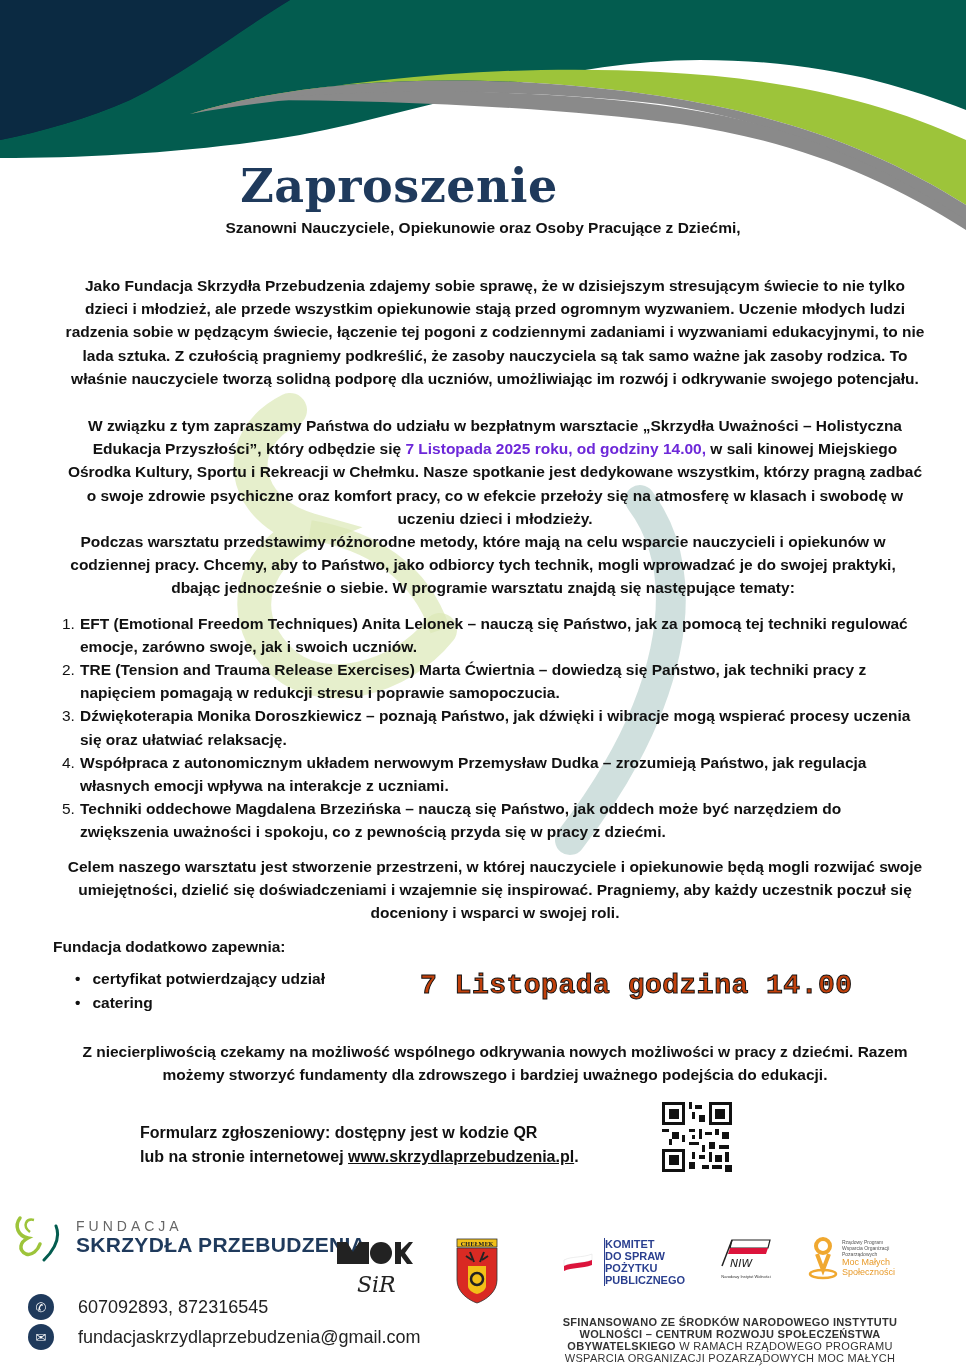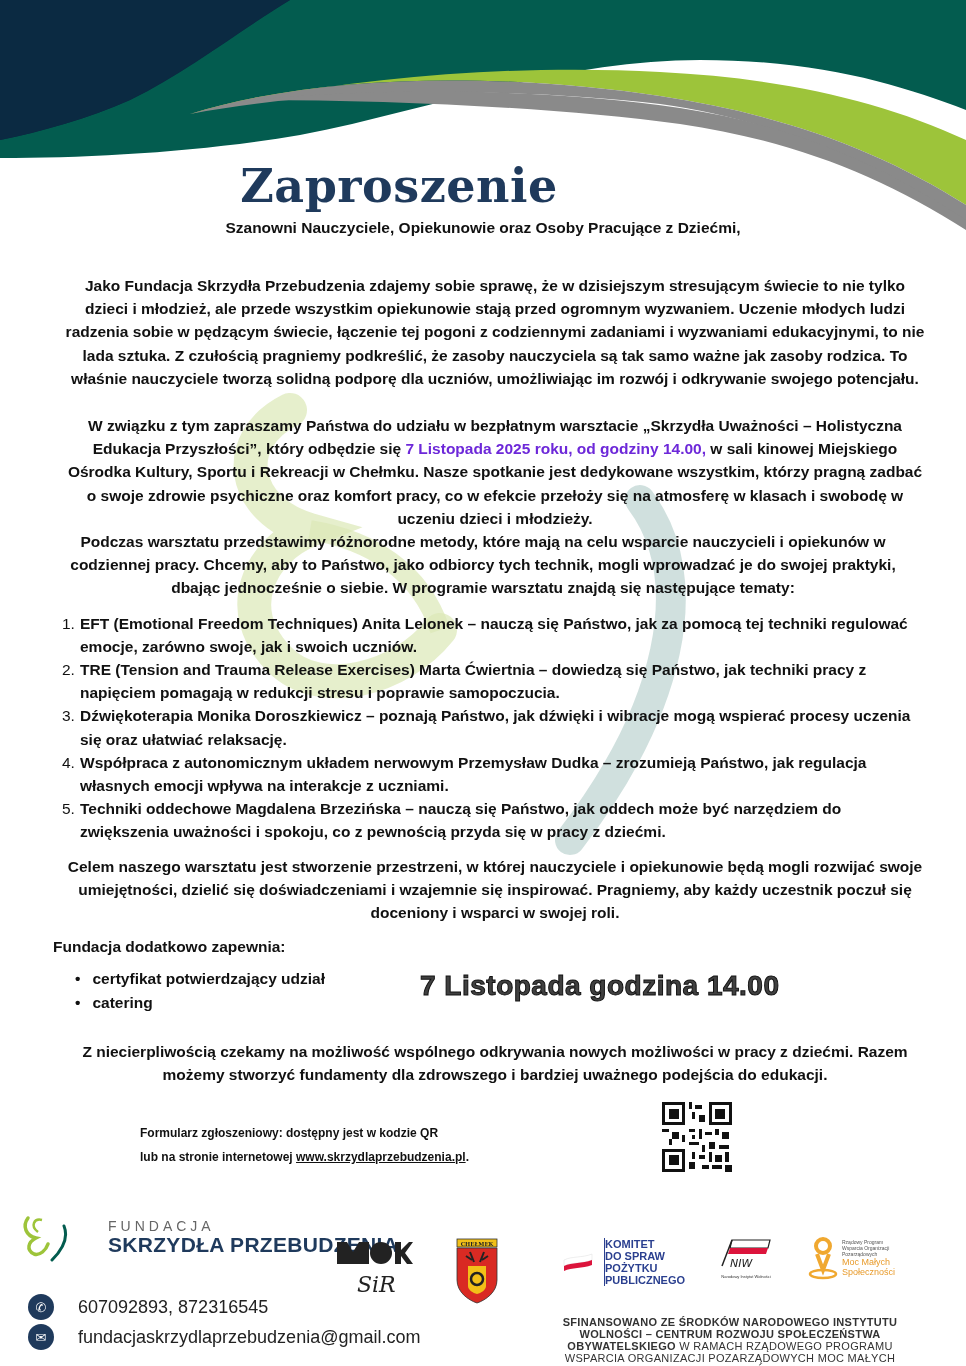--- a/index.html
+++ b/index.html
@@ -14,26 +14,26 @@
   .invite { top:402px; }
   .green { color:#6d28d9; }
   .methods { top:518px; }
   .list { margin:0; padding:0 0 0 30px; text-align:left; list-style:none; }
   .list li { position:relative; padding-left:0; }
   .list .num { position:absolute; left:-18px; font-weight:normal; }
   .goal { top:843px; }
   .provides { position:absolute; left:53px; top:935px; z-index:2; font-weight:bold; font-size:15.5px; line-height:24px; }
   .provides ul { margin:8px; padding-left:14px; list-style:none; }
   .provides li::before { content:"•"; margin-right:12px; }
-  .date-banner { position:absolute; left:420px; top:970px; z-index:2; font-family:Liberation Sans, sans-serif; font-weight:bold; font-size:28px; letter-spacing:0.5px; color:#404040; -webkit-text-stroke:1px #111; }
+  .date-banner { position:absolute; left:420px; top:970px; z-index:2; font-family:Liberation Mono, monospace; font-weight:bold; font-size:28px; letter-spacing:0.5px; color:#c2410c; -webkit-text-stroke:1px #111; }
   .closing { top:1028px; }
-  .form { position:absolute; left:140px; top:1121px; z-index:2; font-weight:bold; font-size:12px; line-height:24px; }
+  .form { position:absolute; left:140px; top:1121px; z-index:2; font-weight:bold; font-size:16px; line-height:24px; }
   .form a { color:#111; text-decoration:underline; }
   .qr { position:absolute; left:662px; top:1102px; width:70px; height:70px; z-index:2; }
-  .footer-logo { position:absolute; left:20px; top:1212px; z-index:2; display:flex; align-items:center;gap:24px; }
+  .footer-logo { position:absolute; left:12px; top:1212px; z-index:2; display:flex; align-items:center; }
   .fund-text .small { font-size:14px; letter-spacing:4px; color:#666; font-weight:normal; line-height:16px; }
   .fund-text .big { font-size:21px; font-weight:bold; color:#1f3a5c; line-height:22px; letter-spacing:0.3px; }
   .contact { position:absolute; left:28px; z-index:2; display:flex; align-items:center; font-size:18px; color:#222; }
   .contact .ic { width:26px; height:26px; border-radius:50%; background:#1f3a5c; display:flex; align-items:center; justify-content:center; margin-right:24px; color:#fff; font-size:13px; }
   .mok { position:absolute; left:335px; top:1238px; z-index:2; }
   .chelmek { position:absolute; left:456px; top:1238px; z-index:2; }
   .komitet { position:absolute; left:562px; top:1238px; z-index:2; display:flex; align-items:center; }
   .komitet .txt { font-size:11px; font-weight:bold; color:#2a3f8f; line-height:12px; border-left:1.5px solid #2a3f8f; padding-left:0; margin-left:10px; }
   .niw { position:absolute; left:718px; top:1236px; z-index:2; text-align:center; }
   .niw .cap { font-size:4px; color:#333; }

